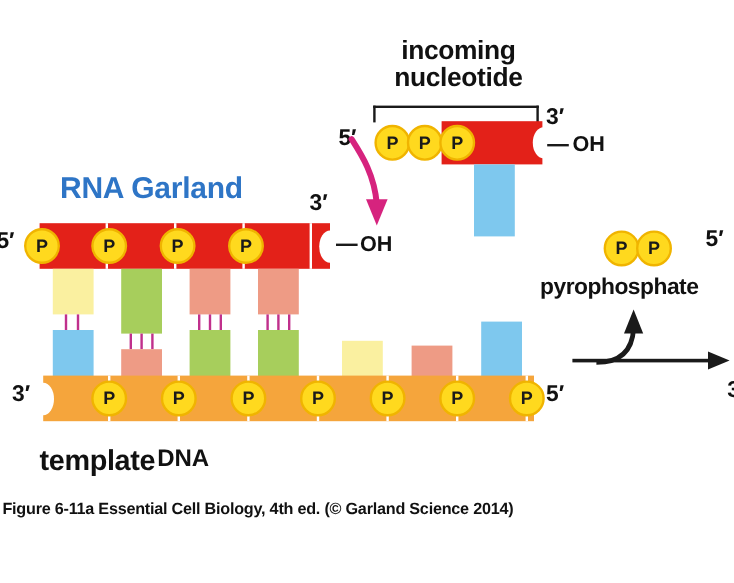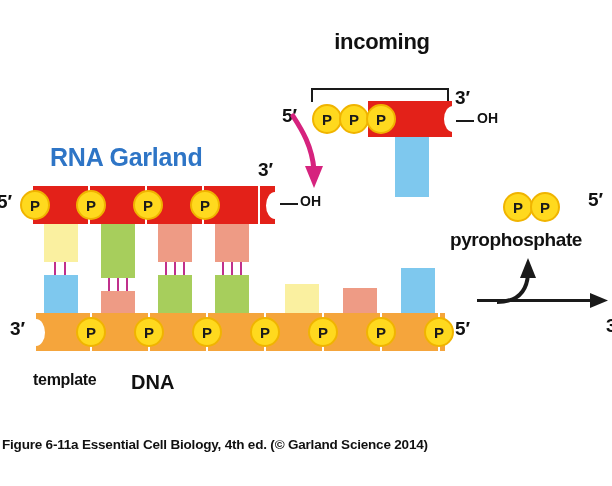--- a/index.html
+++ b/index.html
@@ -6,23 +6,23 @@
   body{width:612px;height:486px;position:relative;overflow:hidden;
        font-family:"Liberation Sans",sans-serif;background:#fff;}
   .stage{position:absolute;left:0;top:0;width:612px;height:486px;padding-left:13px;}
   .abs{position:absolute;}
 
   
   .lbl{position:absolute;font-weight:bold;color:#111;white-space:nowrap;line-height:1.05;}
   .lbl-incoming{font-size:22px;text-align:center;letter-spacing:-0.3px;}
   .lbl-rna{font-size:25px;color:#2E75C6;letter-spacing:-0.2px;}
   .lbl-prime{font-size:19px;}
-  .lbl-oh{font-size:14px;}
+  .lbl-oh{font-size:18px;}
   .lbl-pyro{font-size:19px;letter-spacing:-0.4px;}
-  .lbl-template{font-size:16px;letter-spacing:-0.3px;}
+  .lbl-template{font-size:24px;letter-spacing:-0.3px;}
   .lbl-dna{font-size:20px;font-family:"Liberation Sans",sans-serif;letter-spacing:0;}
   .caption{position:absolute;font-size:13.5px;font-weight:bold;color:#111;white-space:nowrap;letter-spacing:-0.2px;}
 
   
   .rna-bb{position:absolute;background:#E32119;}
   .dna-bb{position:absolute;background:#F5A53C;}
 
   
   .pcirc{position:absolute;border-radius:50%;background:#FFD91E;border:2px solid #F0B400;
          display:flex;align-items:center;justify-content:center;
@@ -46,20 +46,21 @@
   .notch{position:absolute;background:#ffffff;border-radius:50%;}
   svg{display:block;overflow:visible;}
 </style>
 </head>
 <body>
 
 <div class="stage">
 
   <div class="lbl lbl-incoming" style="left:308px;top:30px;width:148px;">
     <div>incoming</div>
+    <div>nucleotide</div>
   </div>
 
   <div class="line-h" style="left:311px;top:88px;width:138px;"></div>
   <div class="line-v" style="left:311px;top:88px;height:14px;"></div>
   <div class="line-v" style="left:447px;top:88px;height:14px;"></div>
 
   <div class="rna-bb" style="left:368px;top:101px;width:84px;height:36px;"></div>
   <div class="notch" style="left:444px;top:106px;width:18px;height:26px;"></div>
 
   <div class="base b-blue" style="left:395px;top:137px;width:34px;height:60px;"></div>
@@ -164,15 +165,15 @@
     <polygon points="33,0 25,20 41,20" fill="#1a1a1a"></polygon>
   </svg>
 
   <div class="line-h" style="left:477px;top:299px;width:118px;height:3px;"></div>
   <svg class="abs" style="left:590px;top:292px;" width="22" height="18">
     <polygon points="0,1 18,8.5 0,16" fill="#1a1a1a"></polygon>
   </svg>
 
   <div class="lbl lbl-prime" style="left:606px;top:316px;">3</div>
 
-  <div class="caption" style="left:2px;top:437px;">Figure 6-11a  Essential Cell Biology, 4th ed. (© Garland Science 2014)</div>
+  <div class="caption" style="left:2px;top:416px;">Figure 6-11a  Essential Cell Biology, 4th ed. (© Garland Science 2014)</div>
 
 </div>
 
 </body></html>

